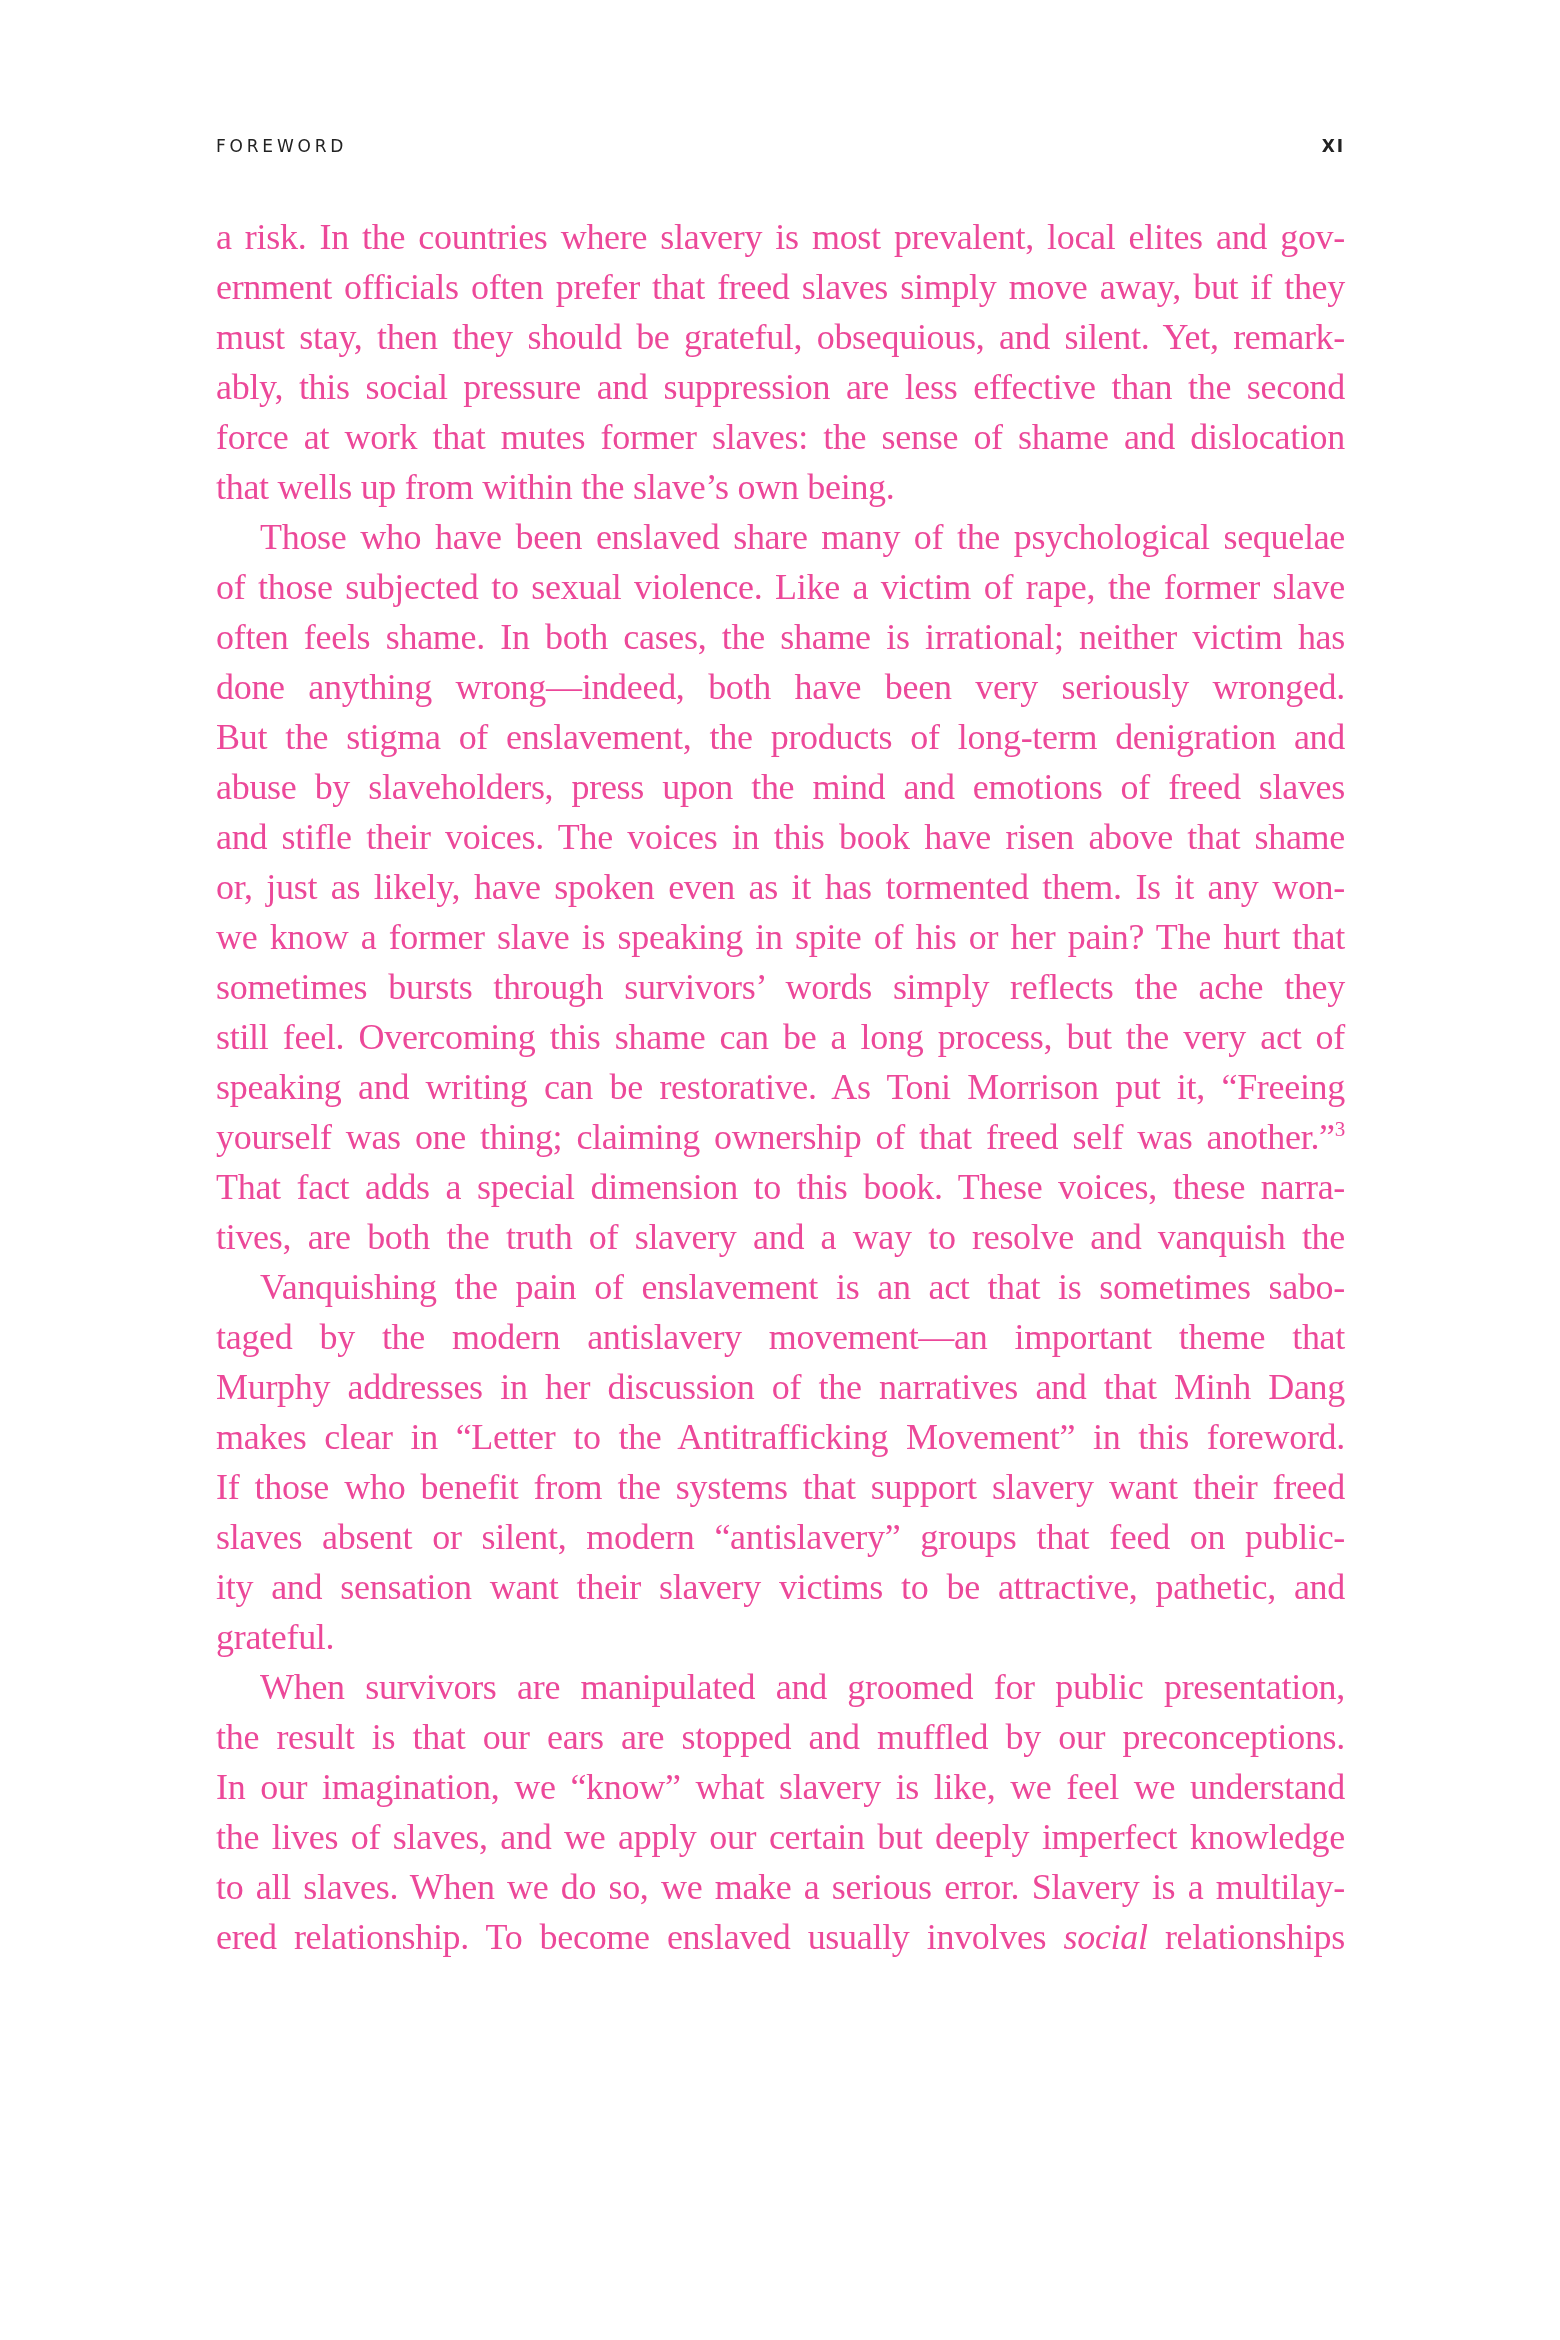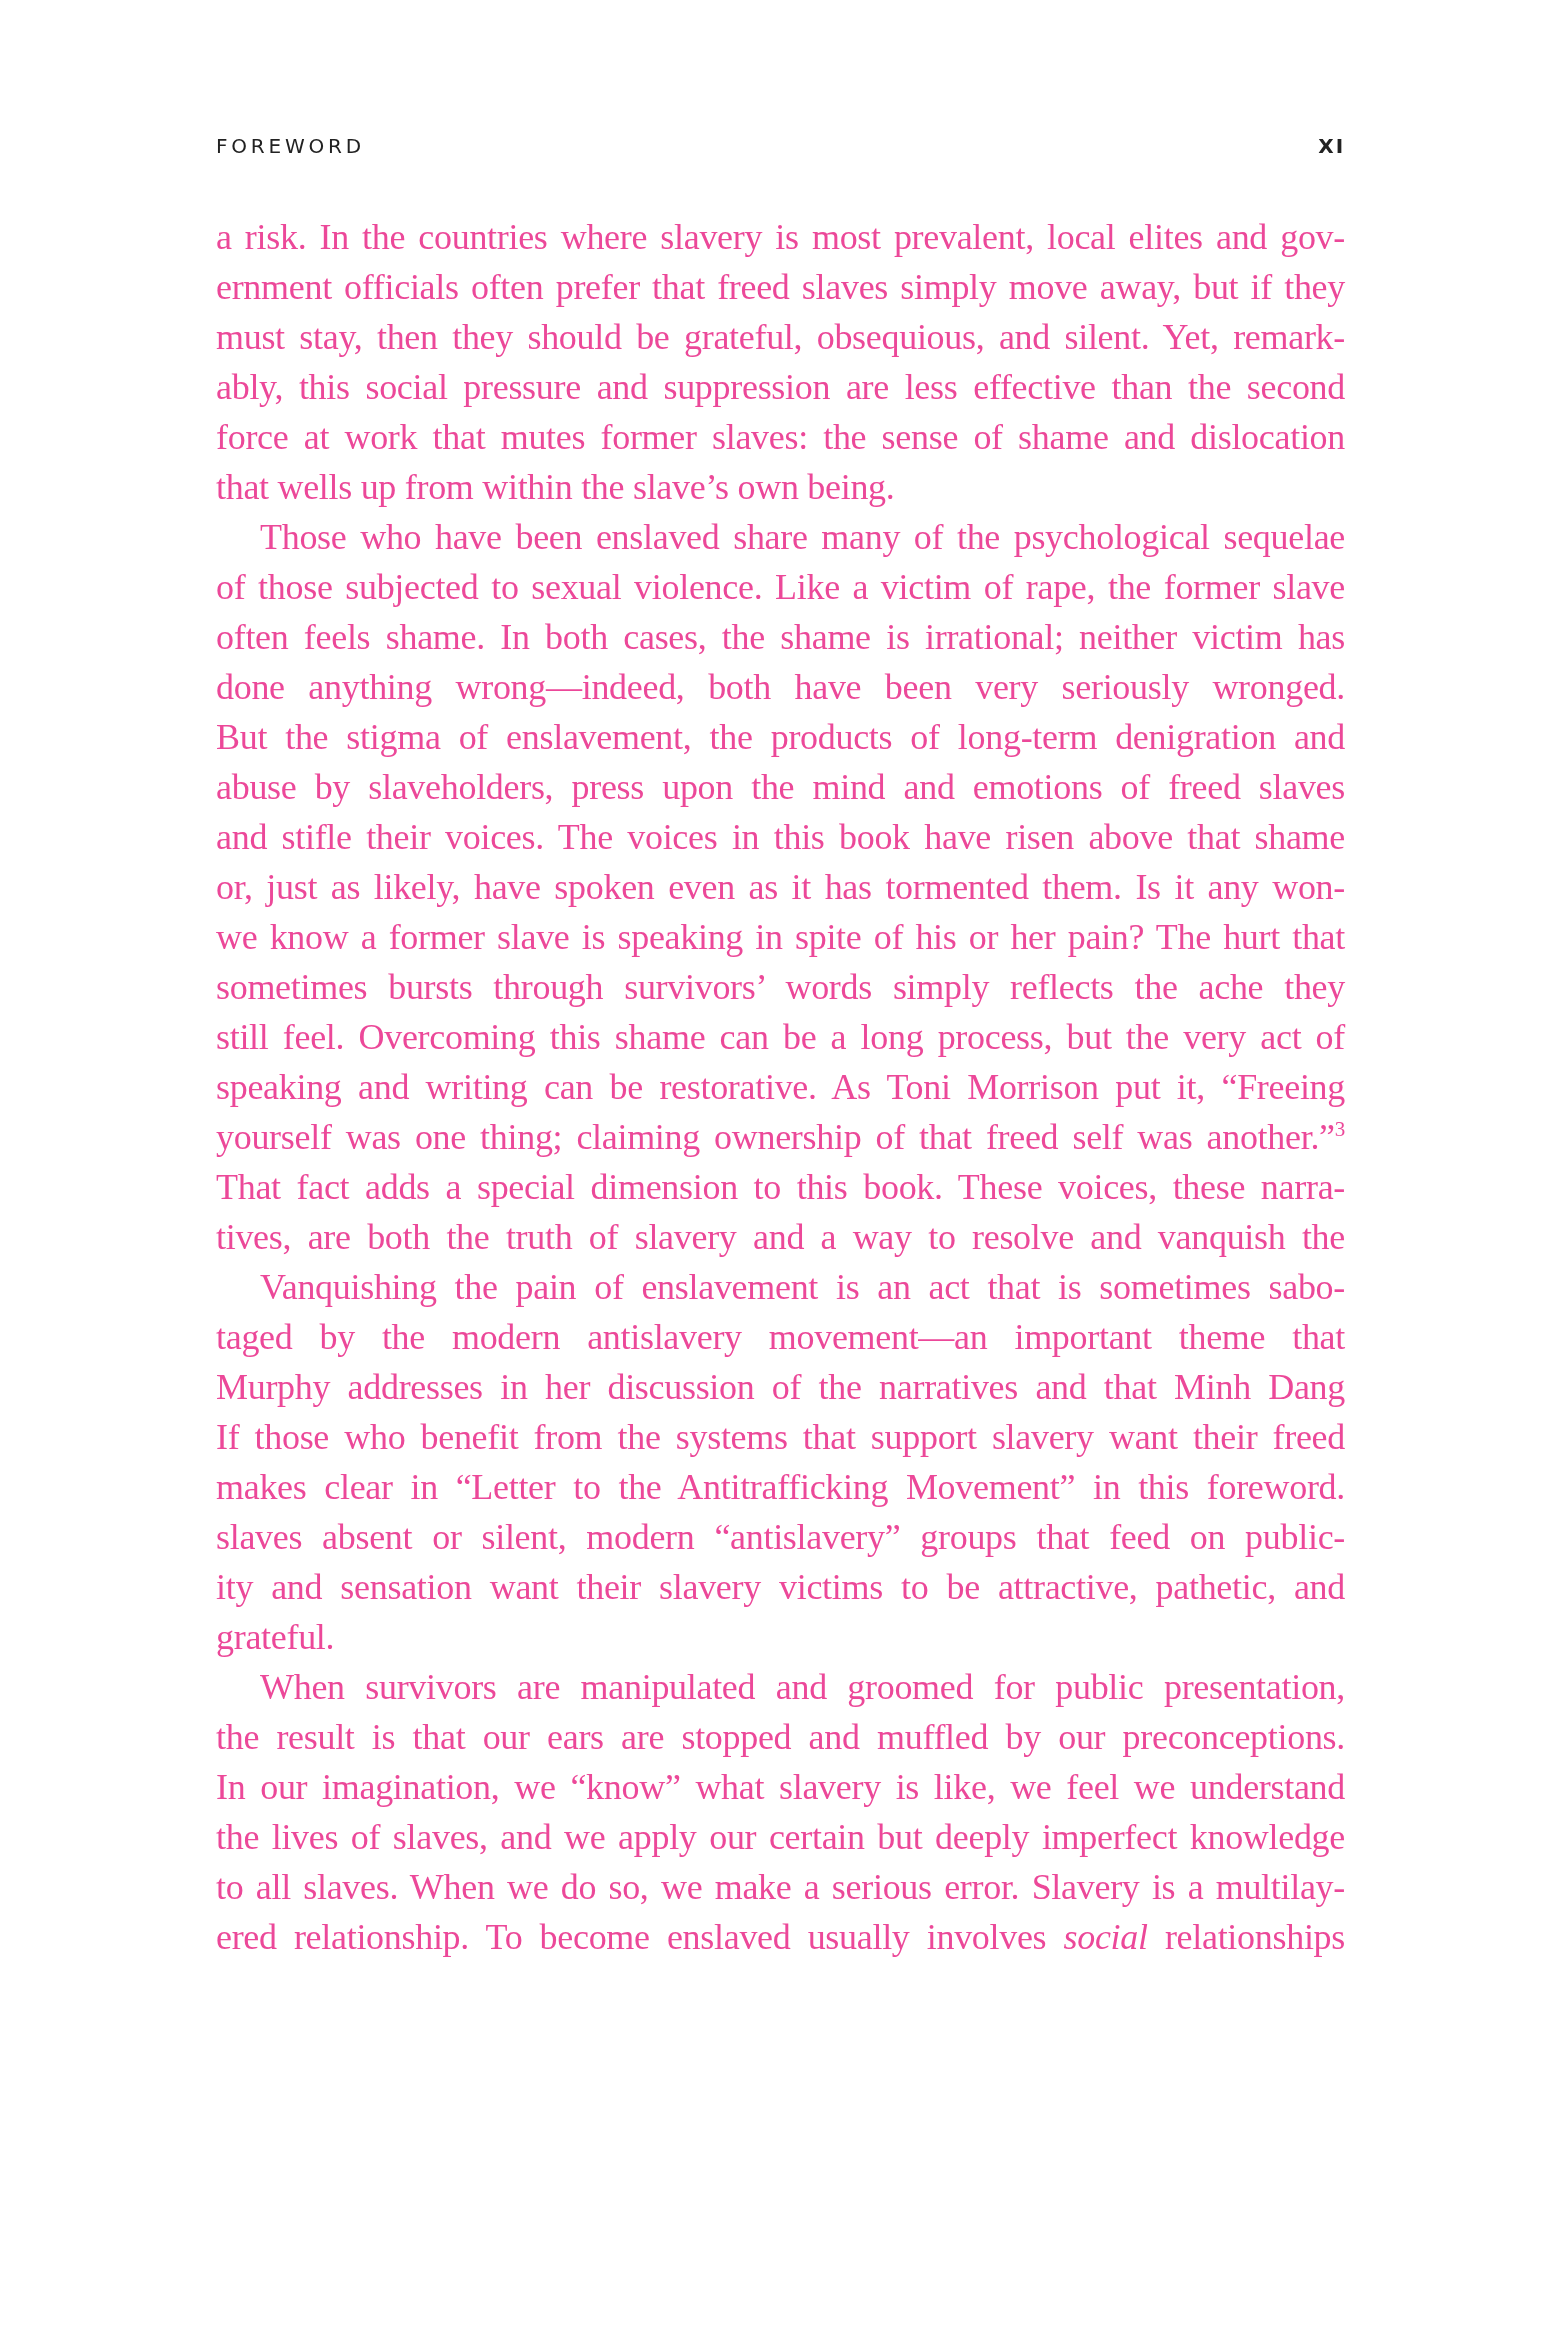--- a/index.html
+++ b/index.html
@@ -14,21 +14,21 @@
       overflow: hidden;
       color: #1e1e1e;
     }
     .running-head {
       position: absolute;
       top: 134px;
       left: 216px;
       width: 1129px;
       height: 23px;
       font-family: "DejaVu Sans", sans-serif;
-      font-size: 20px;
+      font-size: 17px;
       letter-spacing: 3.8px;
       color: #222222;
       display: flex;
       justify-content: space-between;
       align-items: center;
     }
     .running-head .folio {
       letter-spacing: 1.9px;
       font-weight: bold;
     }
@@ -99,22 +99,22 @@
     <span class="line">speaking and writing can be restorative. As Toni Morrison put it, “Freeing</span>
     <span class="line"><span>yourself was one thing; claiming ownership of that freed self was another.”</span><sup>3</sup></span>
     <span class="line">That fact adds a special dimension to this book. These voices, these narra-</span>
     <span class="line">tives, are both the truth of slavery and a way to resolve and vanquish the</span>
   </div>
 
   <div>
     <span class="line indent">Vanquishing the pain of enslavement is an act that is sometimes sabo-</span>
     <span class="line">taged by the modern antislavery movement—an important theme that</span>
     <span class="line">Murphy addresses in her discussion of the narratives and that Minh Dang</span>
+    <span class="line">makes clear in “Letter to the Antitrafficking Movement” in this foreword.</span>
     <span class="line">If those who benefit from the systems that support slavery want their freed</span>
-    <span class="line">makes clear in “Letter to the Antitrafficking Movement” in this foreword.</span>
     <span class="line">slaves absent or silent, modern “antislavery” groups that feed on public-</span>
     <span class="line">ity and sensation want their slavery victims to be attractive, pathetic, and</span>
     <span class="line last">grateful.</span>
   </div>
 
   <div>
     <span class="line indent">When survivors are manipulated and groomed for public presentation,</span>
     <span class="line">the result is that our ears are stopped and muffled by our preconceptions.</span>
     <span class="line">In our imagination, we “know” what slavery is like, we feel we understand</span>
     <span class="line">the lives of slaves, and we apply our certain but deeply imperfect knowledge</span>

